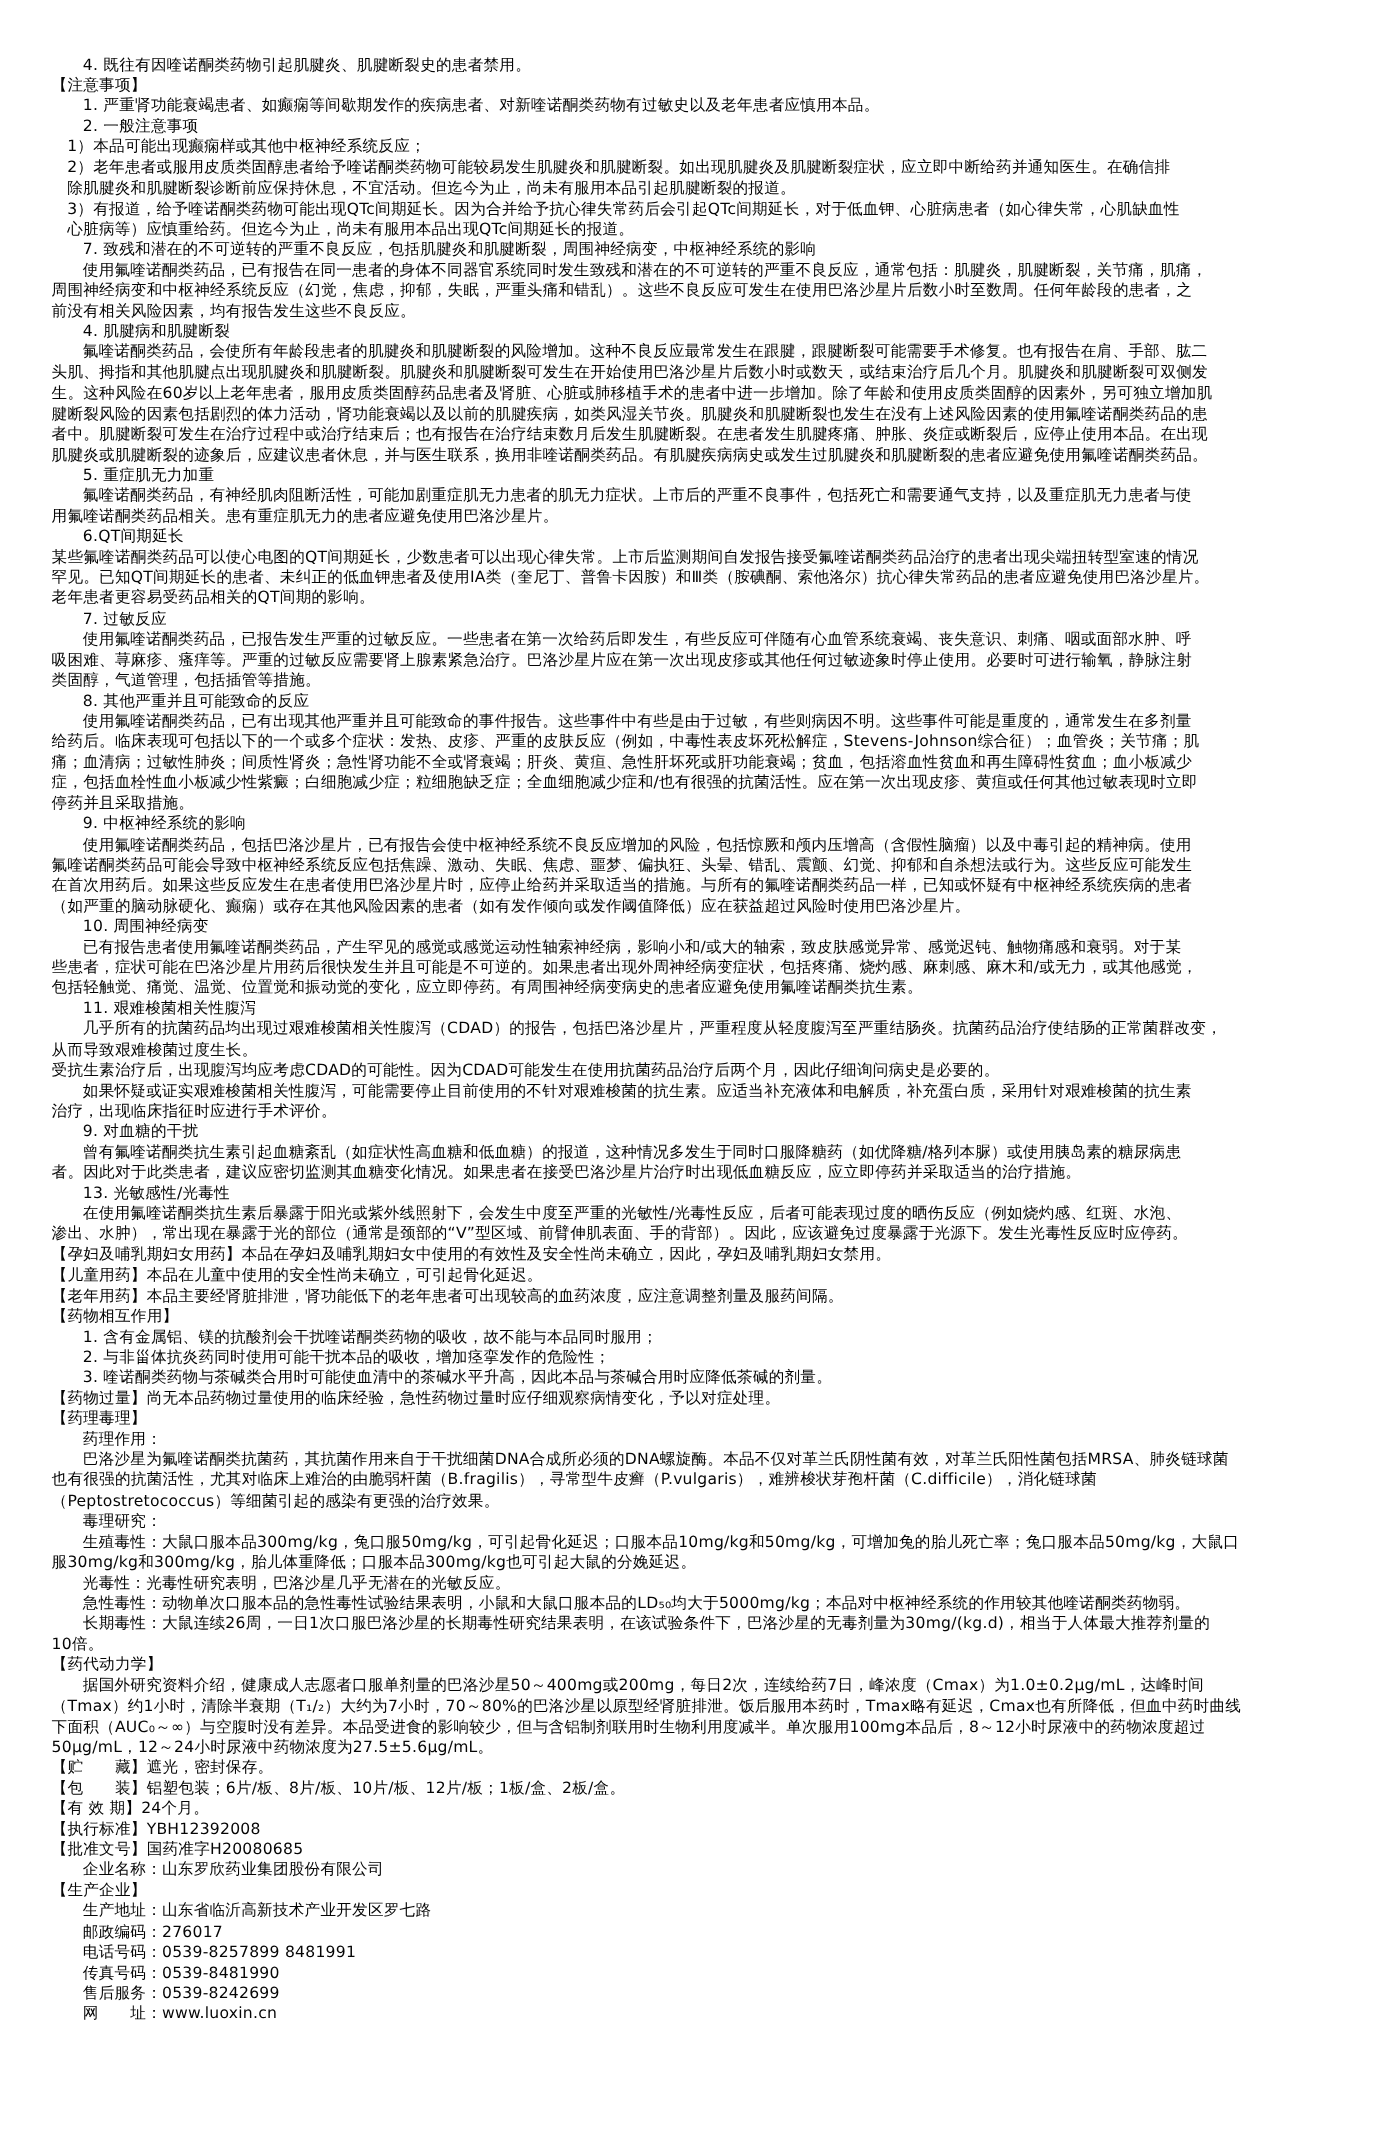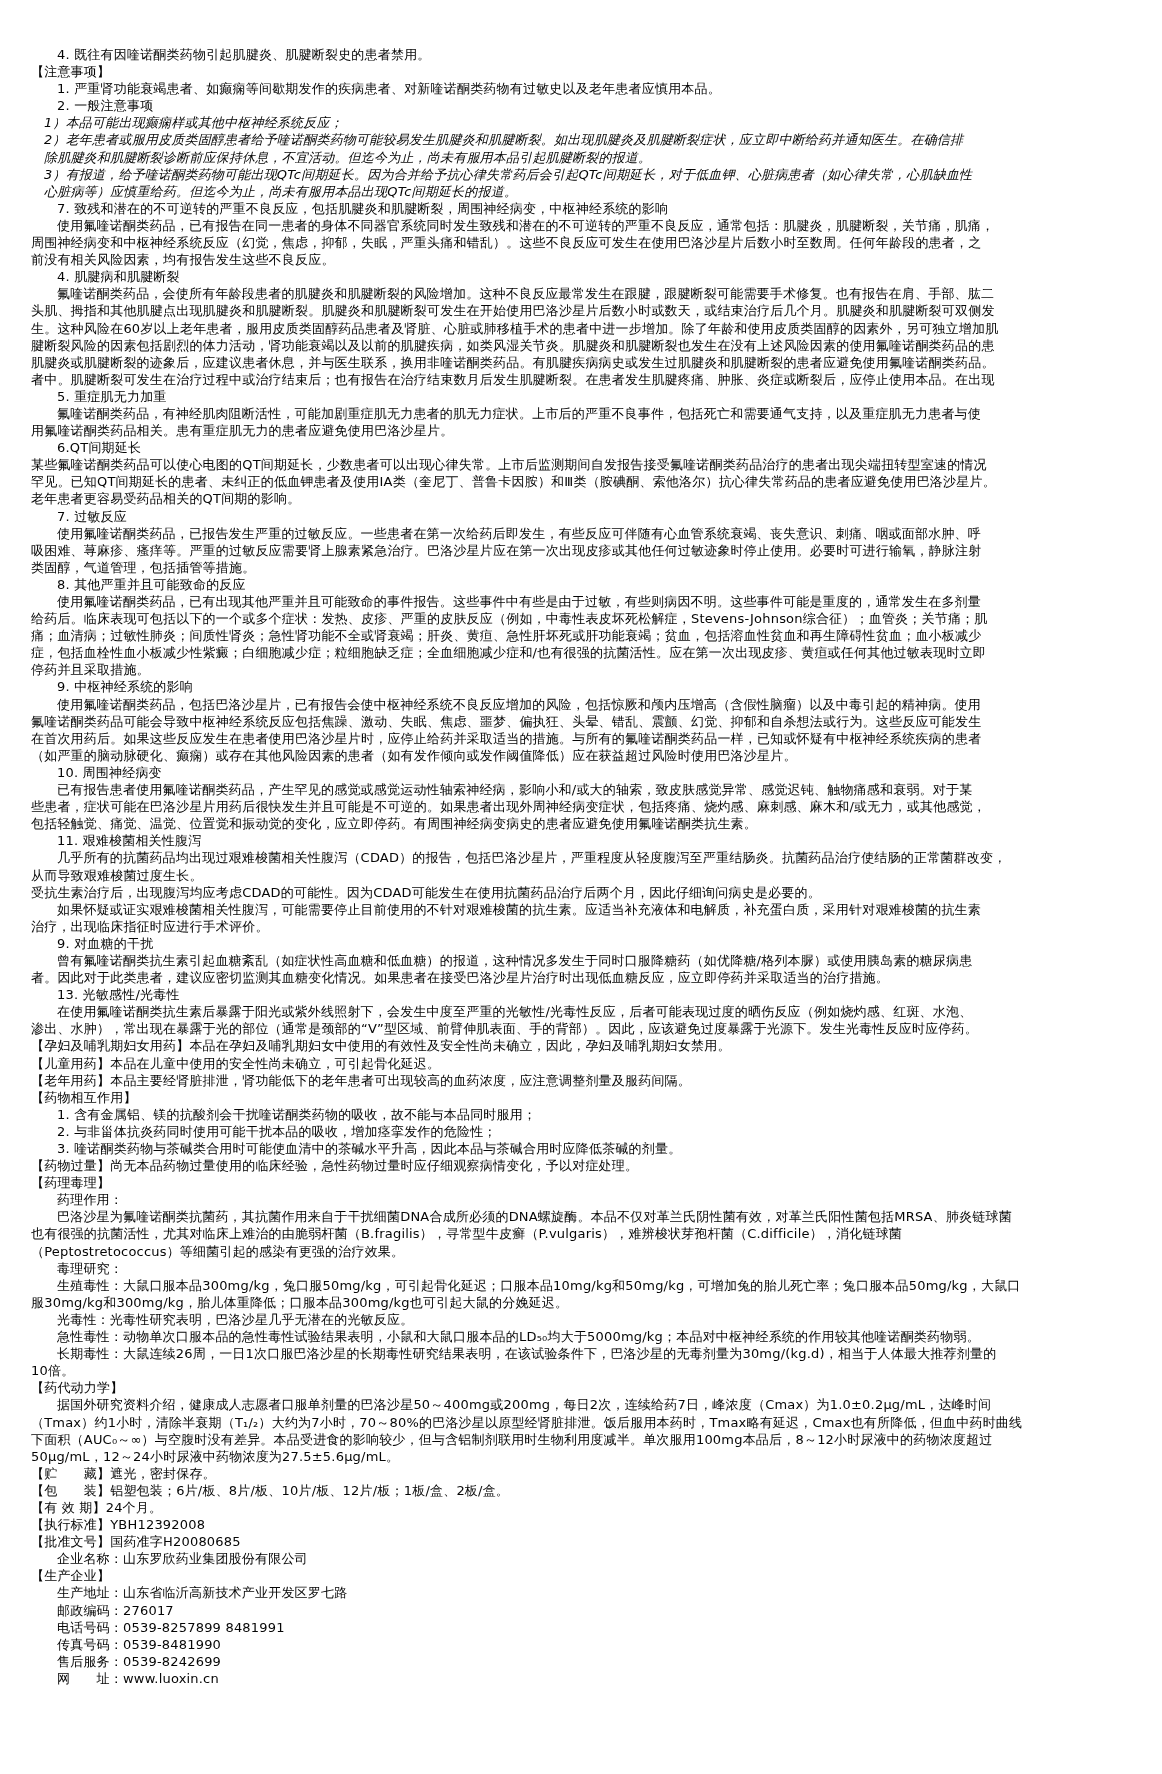--- a/index.html
+++ b/index.html
@@ -10,34 +10,34 @@
   body {
     width: 1162px;
     height: 1774px;
     position: relative;
     font-family: "DejaVu Sans", "Liberation Sans", sans-serif;
     color: #000000;
     overflow: hidden;
   }
   .doc {
     position: absolute;
-    left: 31px;
+    left: 43px;
     top: 46px;
     width: 1104px;
   }
   .ln {
     font-size: 13px;
     line-height: 17.1px;
     height: 17.1px;
     white-space: nowrap;
     overflow: hidden;
     letter-spacing: 0.2px;
     color: #050505;
   }
-  .i1 { padding-left: 13px; font-style: italic; }
+  .i1 { padding-left: 13px; }
   .i2 { padding-left: 26px; }
 </style>
 </head>
 <body>
 
 <div class="doc" id="doc">
     <div class="ln i2">4. 既往有因喹诺酮类药物引起肌腱炎、肌腱断裂史的患者禁用。</div>
     <div class="ln i0">【注意事项】</div>
     <div class="ln i2">1. 严重肾功能衰竭患者、如癫痫等间歇期发作的疾病患者、对新喹诺酮类药物有过敏史以及老年患者应慎用本品。</div>
     <div class="ln i2">2. 一般注意事项</div>
@@ -48,22 +48,22 @@
     <div class="ln i1">心脏病等）应慎重给药。但迄今为止，尚未有服用本品出现QTc间期延长的报道。</div>
     <div class="ln i2">7. 致残和潜在的不可逆转的严重不良反应，包括肌腱炎和肌腱断裂，周围神经病变，中枢神经系统的影响</div>
     <div class="ln i2">使用氟喹诺酮类药品，已有报告在同一患者的身体不同器官系统同时发生致残和潜在的不可逆转的严重不良反应，通常包括：肌腱炎，肌腱断裂，关节痛，肌痛，</div>
     <div class="ln i0">周围神经病变和中枢神经系统反应（幻觉，焦虑，抑郁，失眠，严重头痛和错乱）。这些不良反应可发生在使用巴洛沙星片后数小时至数周。任何年龄段的患者，之</div>
     <div class="ln i0">前没有相关风险因素，均有报告发生这些不良反应。</div>
     <div class="ln i2">4. 肌腱病和肌腱断裂</div>
     <div class="ln i2">氟喹诺酮类药品，会使所有年龄段患者的肌腱炎和肌腱断裂的风险增加。这种不良反应最常发生在跟腱，跟腱断裂可能需要手术修复。也有报告在肩、手部、肱二</div>
     <div class="ln i0">头肌、拇指和其他肌腱点出现肌腱炎和肌腱断裂。肌腱炎和肌腱断裂可发生在开始使用巴洛沙星片后数小时或数天，或结束治疗后几个月。肌腱炎和肌腱断裂可双侧发</div>
     <div class="ln i0">生。这种风险在60岁以上老年患者，服用皮质类固醇药品患者及肾脏、心脏或肺移植手术的患者中进一步增加。除了年龄和使用皮质类固醇的因素外，另可独立增加肌</div>
     <div class="ln i0">腱断裂风险的因素包括剧烈的体力活动，肾功能衰竭以及以前的肌腱疾病，如类风湿关节炎。肌腱炎和肌腱断裂也发生在没有上述风险因素的使用氟喹诺酮类药品的患</div>
+    <div class="ln i0">者中。肌腱断裂可发生在治疗过程中或治疗结束后；也有报告在治疗结束数月后发生肌腱断裂。在患者发生肌腱疼痛、肿胀、炎症或断裂后，应停止使用本品。在出现</div>
     <div class="ln i0">肌腱炎或肌腱断裂的迹象后，应建议患者休息，并与医生联系，换用非喹诺酮类药品。有肌腱疾病病史或发生过肌腱炎和肌腱断裂的患者应避免使用氟喹诺酮类药品。</div>
-    <div class="ln i0">者中。肌腱断裂可发生在治疗过程中或治疗结束后；也有报告在治疗结束数月后发生肌腱断裂。在患者发生肌腱疼痛、肿胀、炎症或断裂后，应停止使用本品。在出现</div>
     <div class="ln i2">5. 重症肌无力加重</div>
     <div class="ln i2">氟喹诺酮类药品，有神经肌肉阻断活性，可能加剧重症肌无力患者的肌无力症状。上市后的严重不良事件，包括死亡和需要通气支持，以及重症肌无力患者与使</div>
     <div class="ln i0">用氟喹诺酮类药品相关。患有重症肌无力的患者应避免使用巴洛沙星片。</div>
     <div class="ln i2">6.QT间期延长</div>
     <div class="ln i0">某些氟喹诺酮类药品可以使心电图的QT间期延长，少数患者可以出现心律失常。上市后监测期间自发报告接受氟喹诺酮类药品治疗的患者出现尖端扭转型室速的情况</div>
     <div class="ln i0">罕见。已知QT间期延长的患者、未纠正的低血钾患者及使用IA类（奎尼丁、普鲁卡因胺）和Ⅲ类（胺碘酮、索他洛尔）抗心律失常药品的患者应避免使用巴洛沙星片。</div>
     <div class="ln i0">老年患者更容易受药品相关的QT间期的影响。</div>
     <div class="ln i2">7. 过敏反应</div>
     <div class="ln i2">使用氟喹诺酮类药品，已报告发生严重的过敏反应。一些患者在第一次给药后即发生，有些反应可伴随有心血管系统衰竭、丧失意识、刺痛、咽或面部水肿、呼</div>
     <div class="ln i0">吸困难、荨麻疹、瘙痒等。严重的过敏反应需要肾上腺素紧急治疗。巴洛沙星片应在第一次出现皮疹或其他任何过敏迹象时停止使用。必要时可进行输氧，静脉注射</div>

